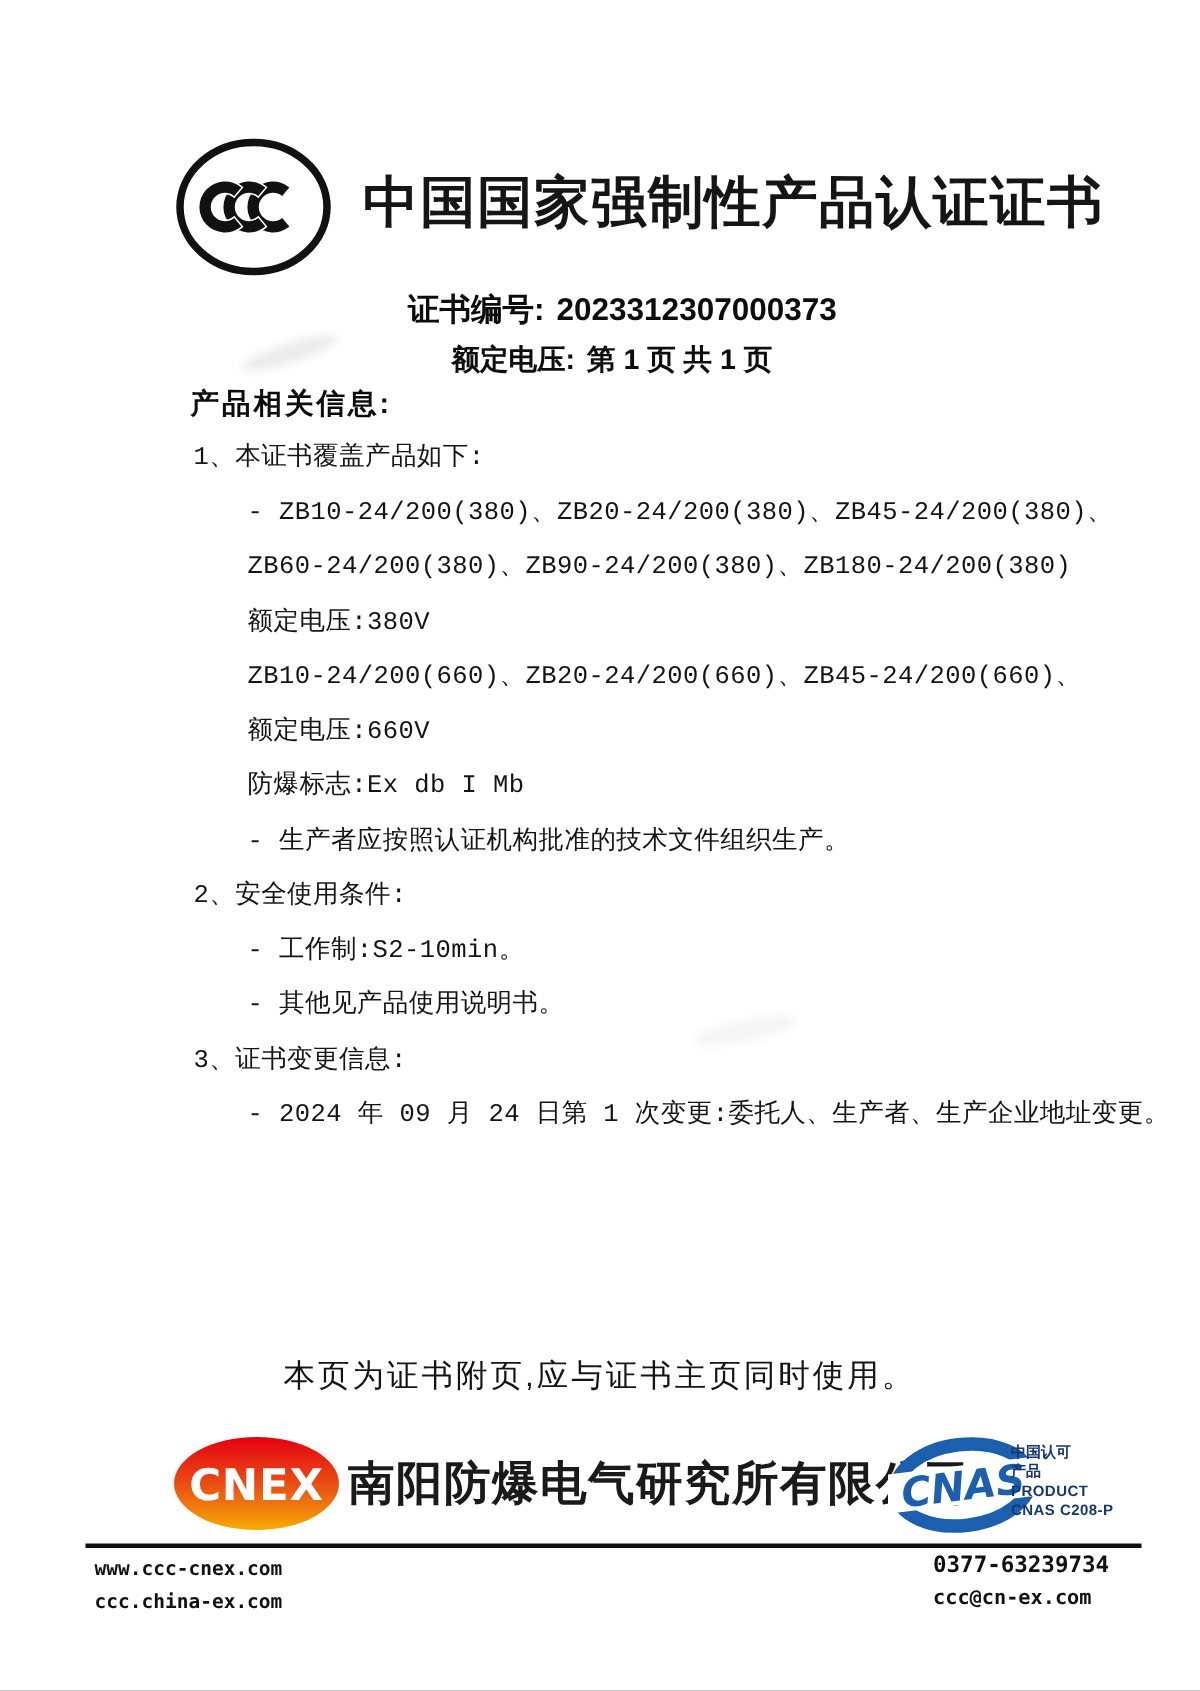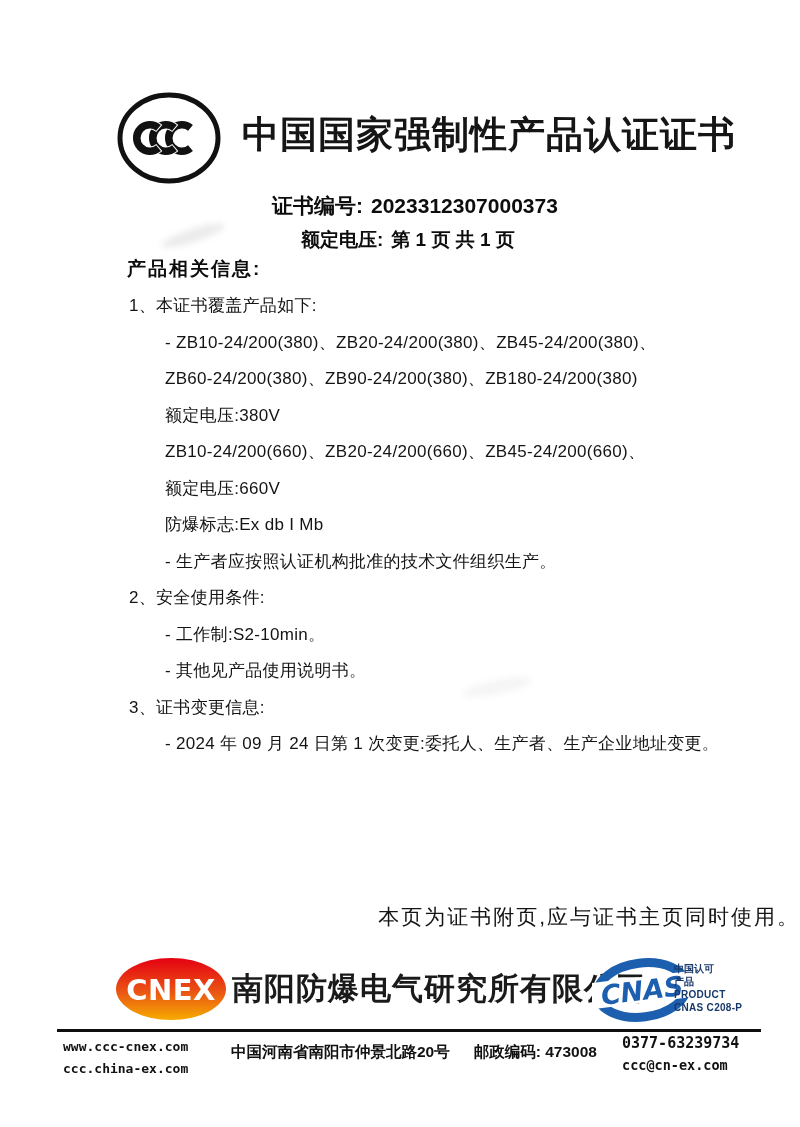--- a/index.html
+++ b/index.html
@@ -31,30 +31,30 @@
 
   
   .section-title {
     position: absolute; left: 127px; top: 256px;
     font-size: 19px; font-weight: 700; letter-spacing: 2px; color: #0d0d0d;
   }
   .body-lines { position: absolute; left: 0; top: 288px; width: 800px; }
   .bl {
     height: 36.5px; line-height: 36.5px;
     font-size: 17px; font-weight: 500; color: #141414;
-    font-family: Liberation Sans, sans-serif;
+    font-family: Liberation Mono, monospace;
     letter-spacing: 0.3px; white-space: nowrap;
   }
   .lvl1 { margin-left: 129px; }
   .lvl2 { margin-left: 165px; }
 
   
   .page-note {
     position: absolute; left: 0; top: 903px; width: 800px;
-    text-align: right; font-size: 21px; font-weight: 500;
+    text-align: center; font-size: 21px; font-weight: 500;
     letter-spacing: 2px; color: #141414;
   }
 
   
   .cnex-logo { position: absolute; left: 113px; top: 956px; }
   .org-name {
     position: absolute; left: 232px; top: 968px;
     font-size: 31px; font-weight: 700; letter-spacing: 1px; color: #1a1a1a;
     white-space: nowrap;
   }
@@ -161,23 +161,19 @@
     <span class="s en">CNAS C208-P</span>
   </div>
 
   <div class="divider"></div>
 
   <div class="foot-sites">
     <div>www.ccc-cnex.com</div>
     <div>ccc.china-ex.com</div>
   </div>
 
-  <div class="foot-addr">
-    <span>中国河南省南阳市仲景北路20号</span><span class="gap"></span><span>邮政编码:</span>
-    <span>473008</span>
-  </div>
 
   <div class="foot-contact">
     <div class="foot-phone">0377-63239734</div>
     <div class="foot-email">ccc@cn-ex.com</div>
   </div>
 
 </div>
 
 </body></html>

